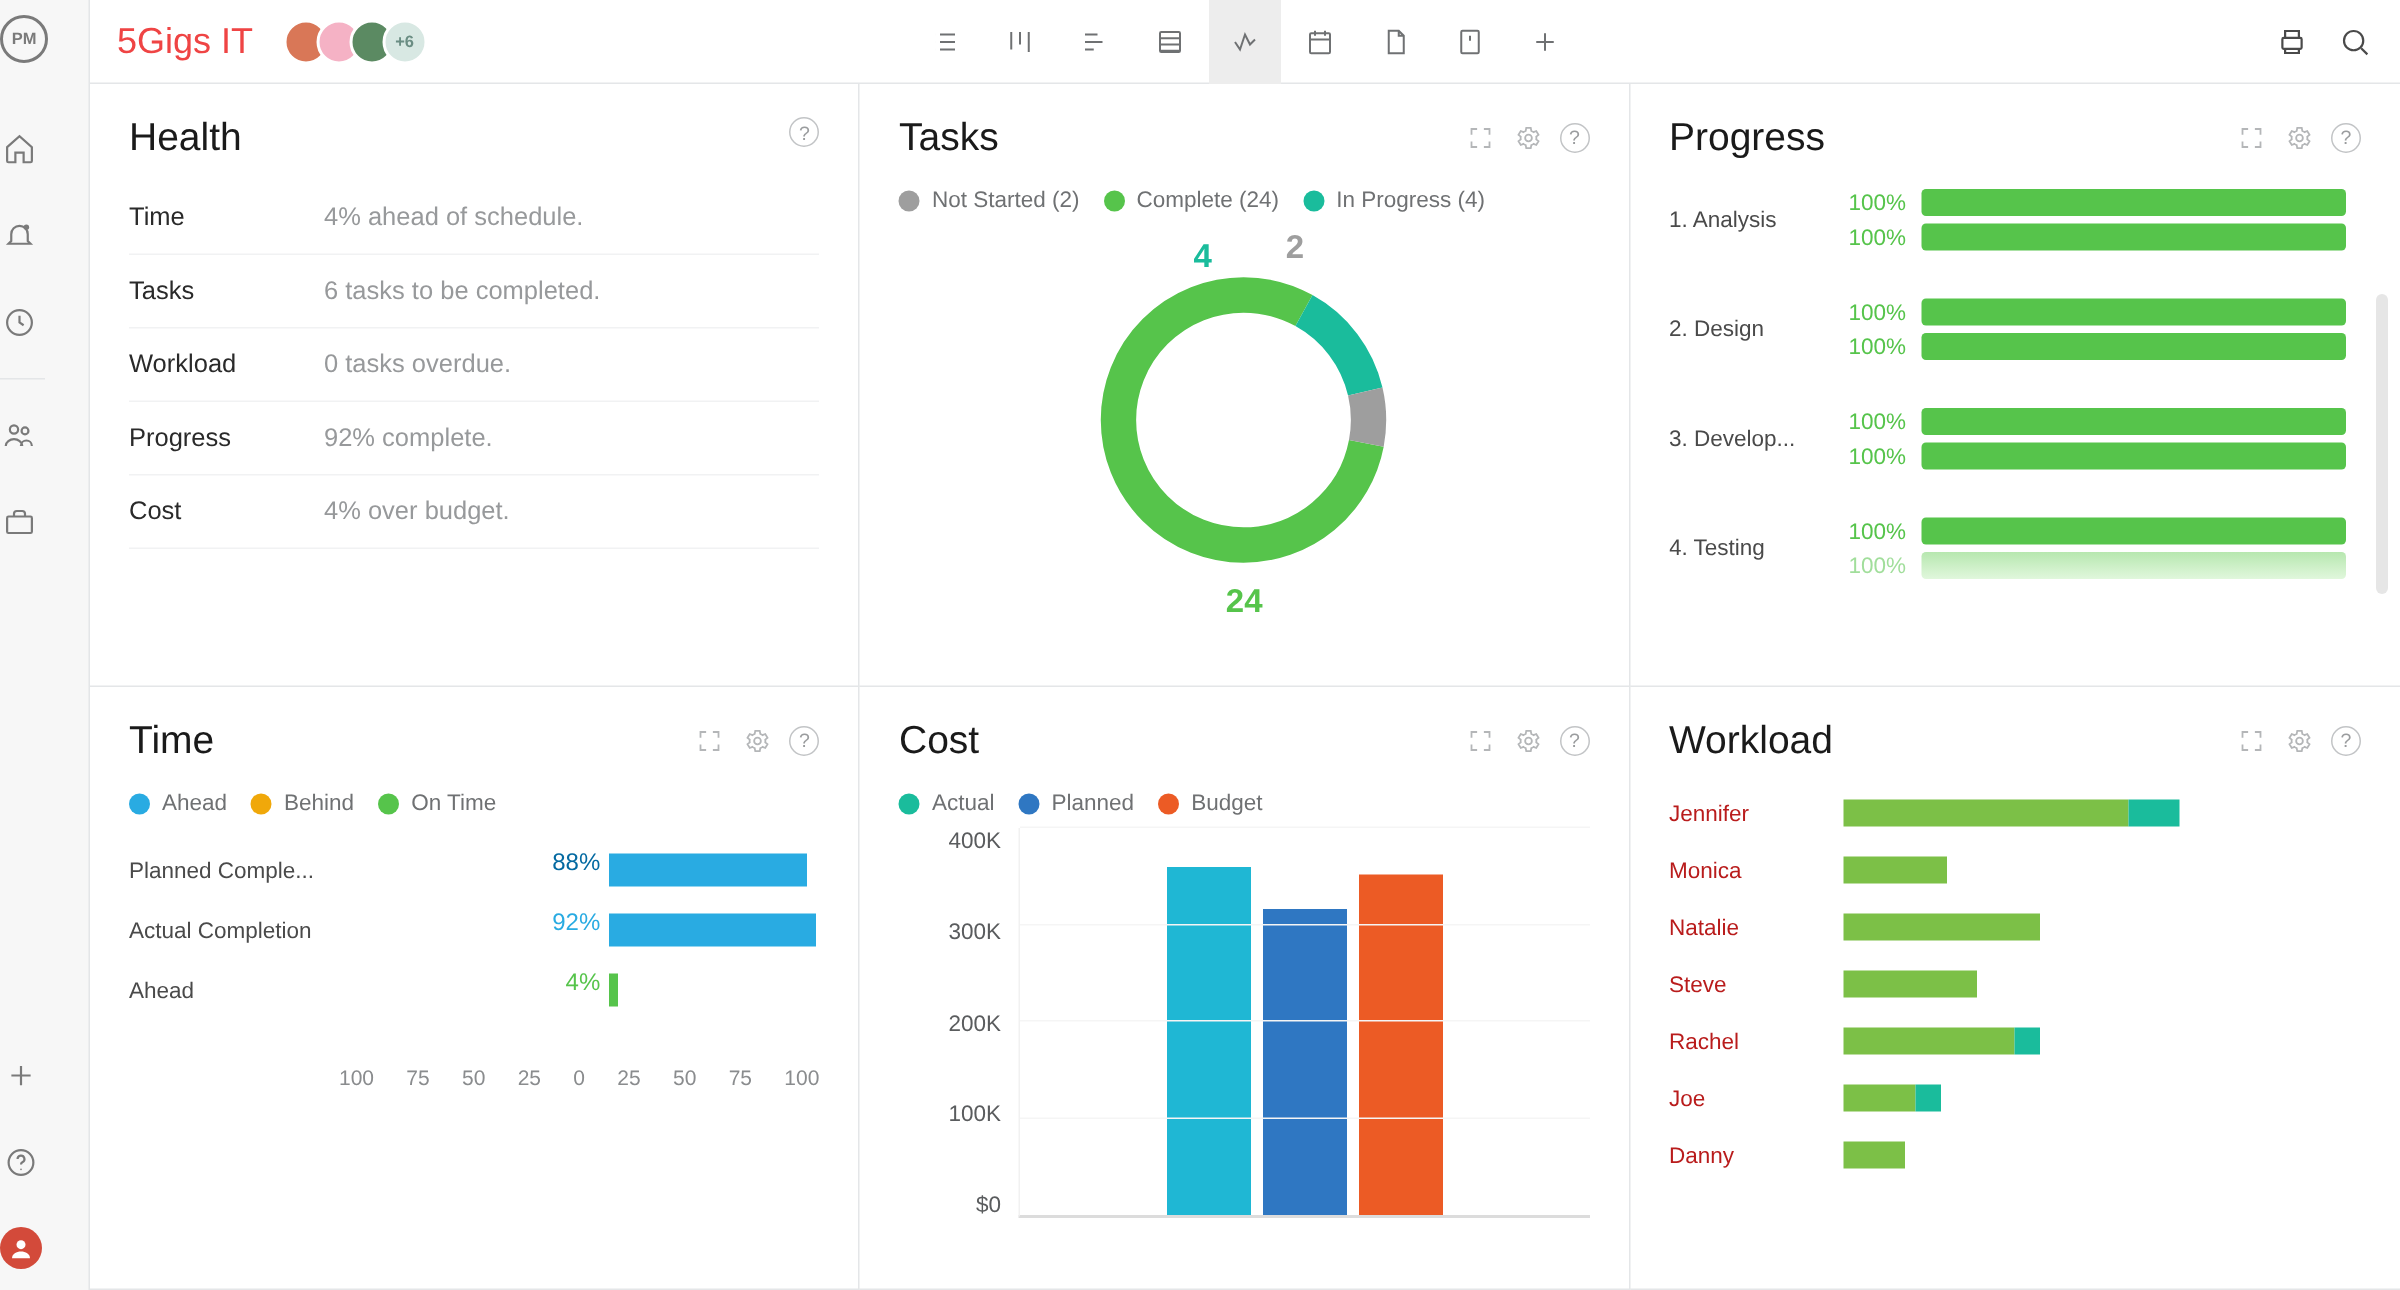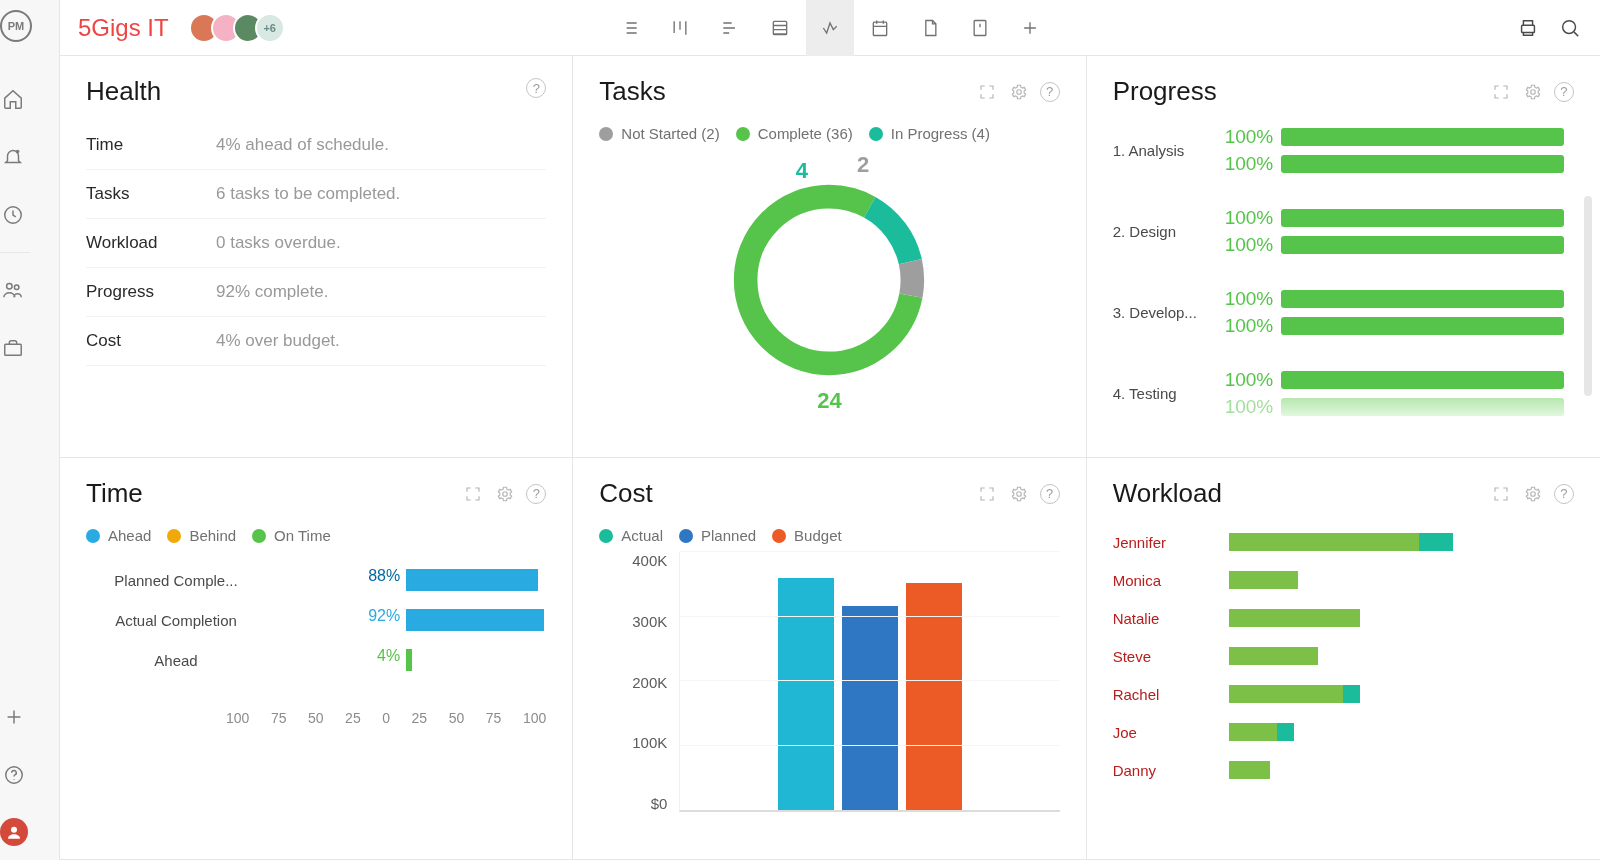--- a/index.html
+++ b/index.html
@@ -71,31 +71,31 @@
   
   .donut-wrap{display:flex;justify-content:center;align-items:center;height:260px;position:relative;}
   .donut-label{position:absolute;font-size:22px;font-weight:600;}
   .donut-24{color:var(--green);bottom:-4px;left:50%;transform:translateX(-50%);}
   .donut-4{color:var(--teal);top:8px;left:44%;transform:translateX(-50%);}
   .donut-2{color:var(--grey);top:2px;left:56%;}
   
   .prog-scroll{height:295px;overflow-y:auto;padding-right:10px;}
   .prog-name{font-size:15px;color:#4a4a4a;margin-bottom:0;display:inline-block;width:100px;vertical-align:middle;}
   .prog-row{display:flex;align-items:center;gap:10px;margin:5px 0;}
-  .prog-pct{width:46px;text-align:left;color:var(--green);font-size:19px;font-weight:500;}
+  .prog-pct{width:46px;text-align:right;color:var(--green);font-size:15px;font-weight:500;}
   .prog-bar{flex:1;height:18px;border-radius:3px;background:var(--green);}
   .prog-row.faded .prog-bar{opacity:.55;background:linear-gradient(#7bd36e,#c8f1c0);}
   .prog-row.faded .prog-pct{opacity:.55;}
   .prog-group-flex{display:flex;align-items:center;gap:12px;margin-bottom:22px;}
   .prog-group-flex .prog-name{width:100px;}
   .prog-group-flex .prog-stack{flex:1;}
   
   .time-rows{margin-top:8px;}
   .time-row{display:flex;align-items:center;height:40px;font-size:15px;}
-  .time-label{width:180px;color:#4a4a4a;white-space:nowrap;overflow:hidden;text-overflow:ellipsis;text-align:center;}
+  .time-label{width:180px;color:#4a4a4a;white-space:nowrap;overflow:hidden;text-overflow:ellipsis;}
   .time-chart{flex:1;position:relative;height:26px;}
   .time-pct{position:absolute;font-size:16px;font-weight:500;}
   .time-bar{position:absolute;height:22px;top:2px;}
   .time-axis{display:flex;justify-content:space-between;font-size:14px;color:#8a8c8e;margin-top:30px;padding-left:140px;}
   
   .cost-chart{display:flex;height:260px;padding-left:10px;}
   .cost-yaxis{width:70px;display:flex;flex-direction:column;justify-content:space-between;align-items:flex-end;padding-right:12px;font-size:15px;color:#5a5c5e;}
   .cost-plot{flex:1;position:relative;border-left:1px solid #f1f1f1;border-bottom:2px solid #dcdcdc;display:flex;align-items:flex-end;justify-content:center;gap:8px;padding-bottom:0;}
   .cost-bar{width:56px;}
   .cost-grid{position:absolute;left:0;right:0;height:1px;background:#f5f5f5;}
@@ -293,21 +293,21 @@
             <div class="qmark">?</div>
           </div>
         </div>
         <div class="legend" id="tasks-legend">
             <div class="legend-item">
         <span class="dot" style="background:#9e9e9e"></span>
         <span>Not Started (2)</span>
       </div>
             <div class="legend-item">
         <span class="dot" style="background:#56c44b"></span>
-        <span>Complete (36)</span>
+        <span>Complete (24)</span>
       </div>
             <div class="legend-item">
         <span class="dot" style="background:#1abc9c"></span>
         <span>In Progress (4)</span>
       </div>
           </div>
         <div class="donut-wrap" style="position:relative;">
           <svg width="220" height="220" viewBox="0 0 42 42">
             <circle cx="21" cy="21" r="15.915" fill="none" stroke="#56c44b" stroke-width="4.5" stroke-dasharray="80 20" stroke-dashoffset="-3"></circle>
             <circle cx="21" cy="21" r="15.915" fill="none" stroke="#1abc9c" stroke-width="4.5" stroke-dasharray="13.3 86.7" stroke-dashoffset="17"></circle>

